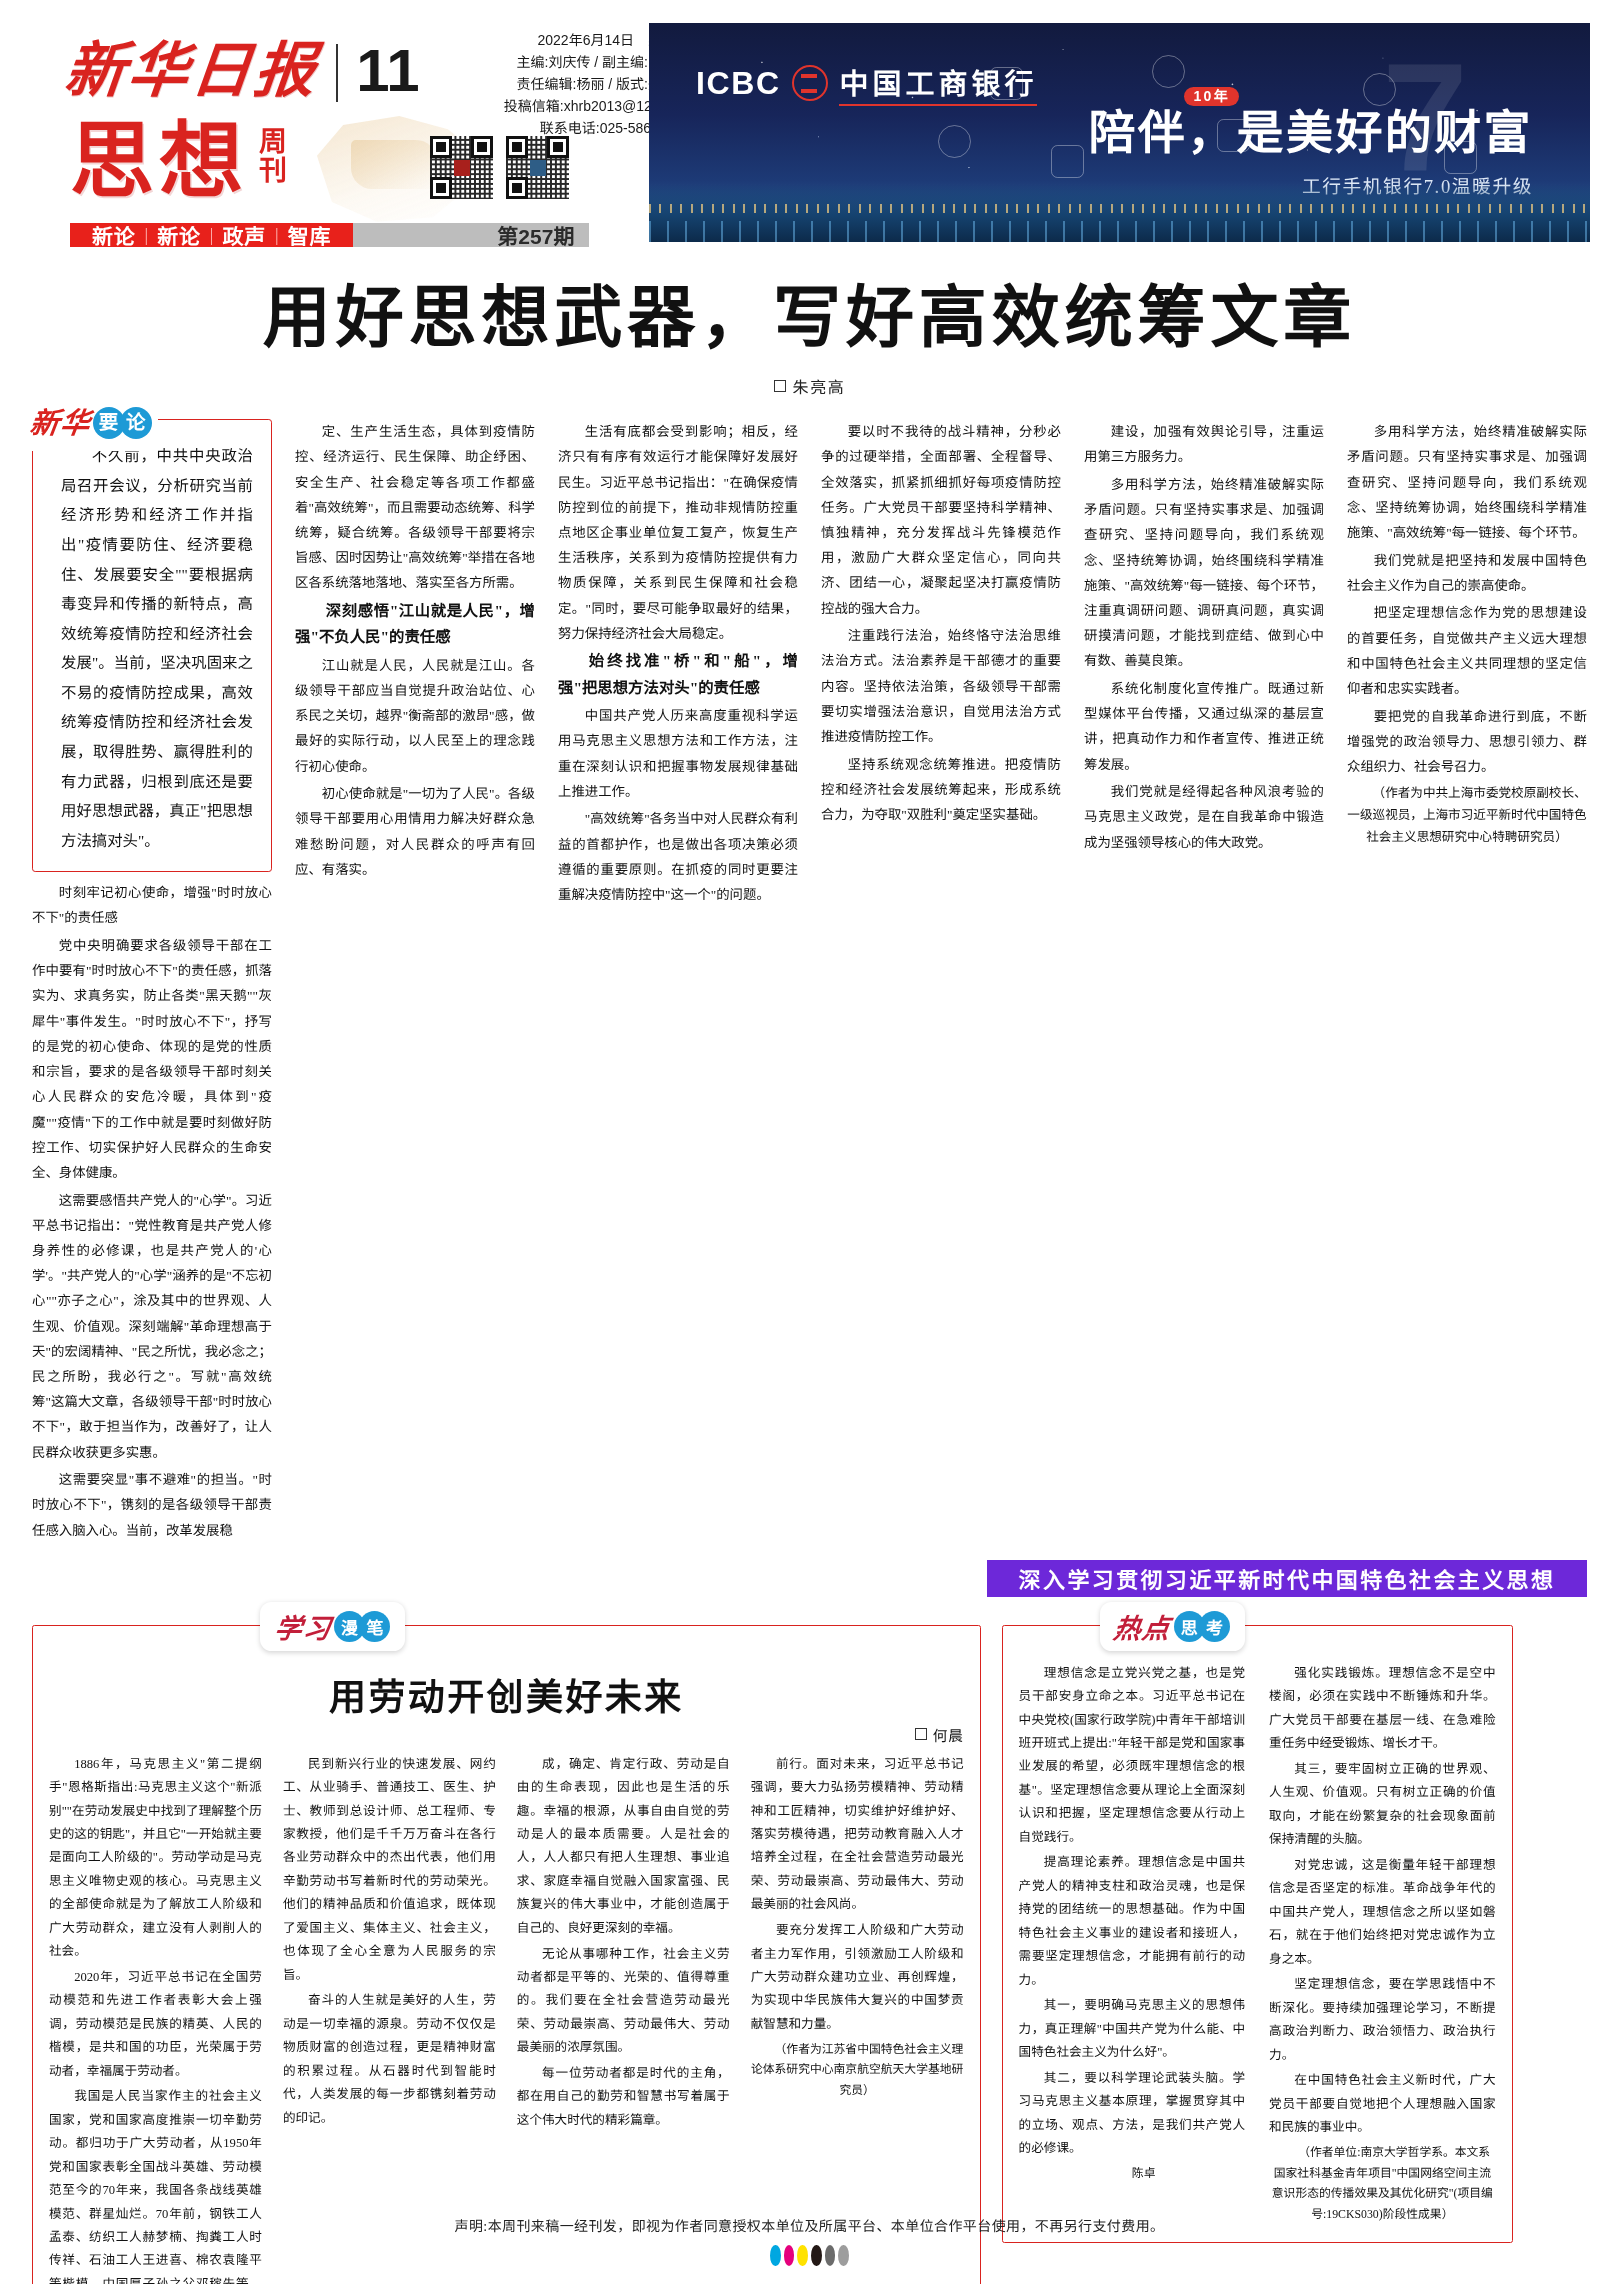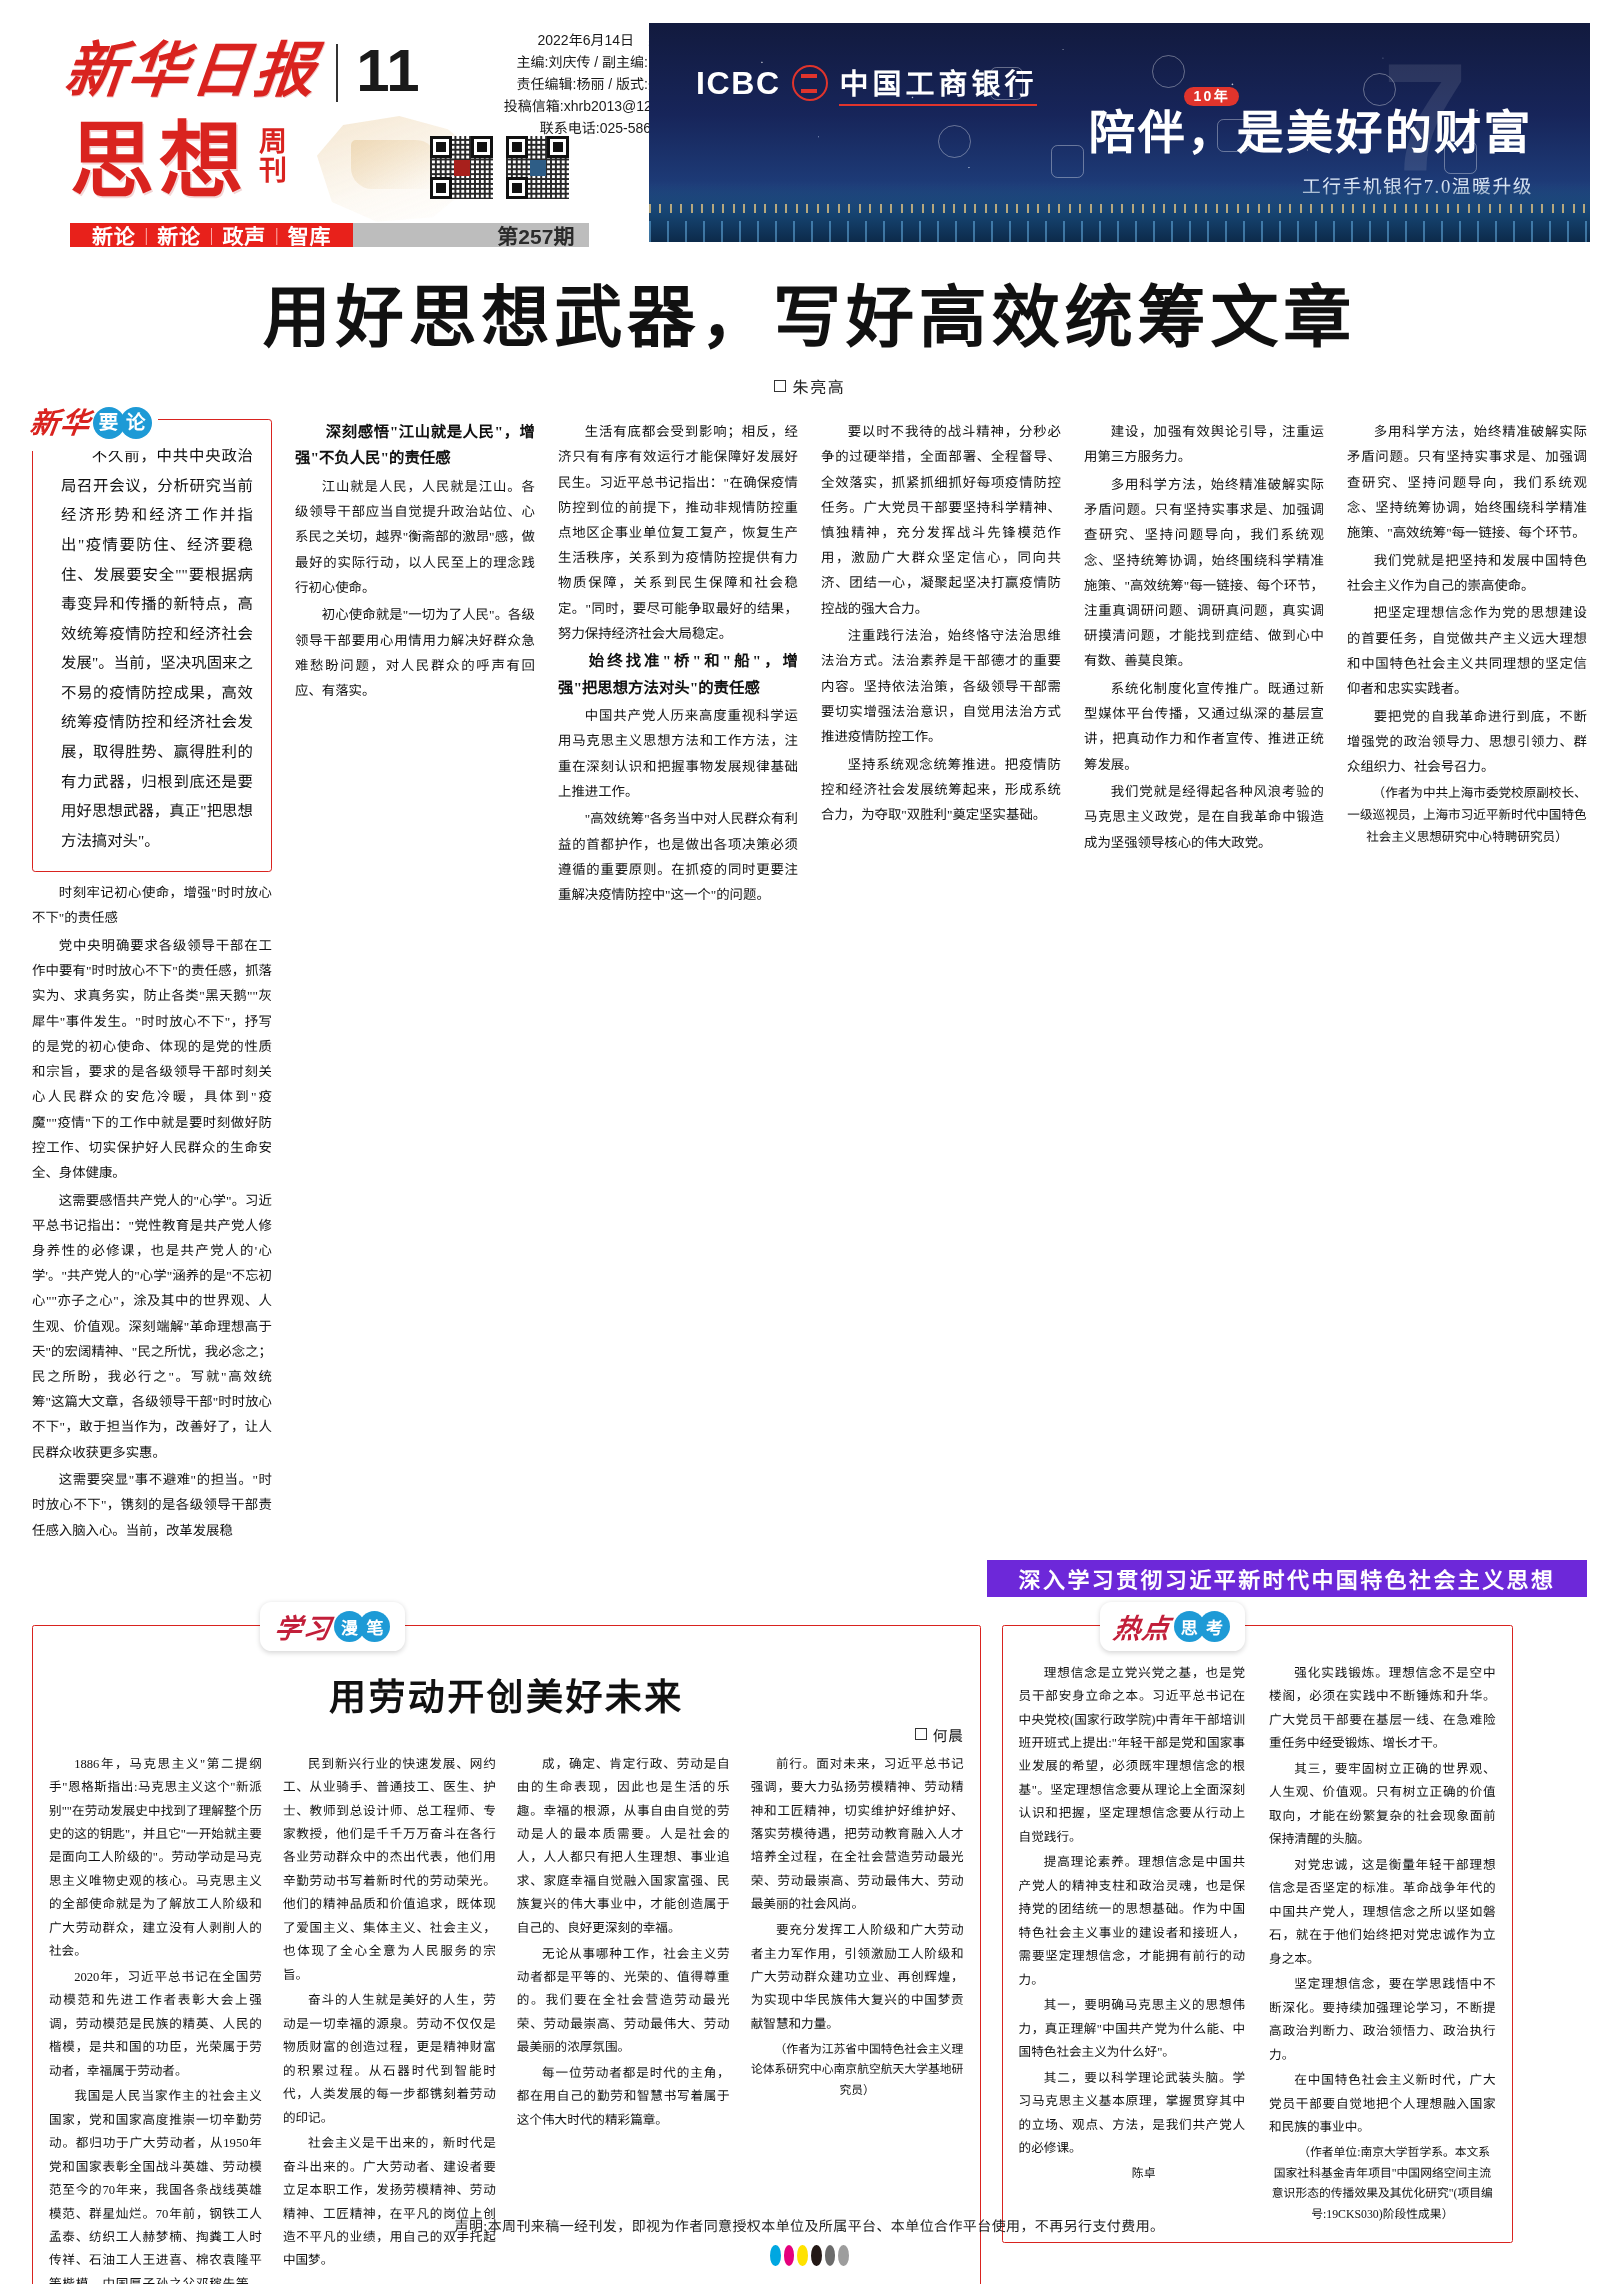--- a/index.html
+++ b/index.html
@@ -308,20 +308,21 @@
           </div>
           <div class="lede-text">不久前，中共中央政治局召开会议，分析研究当前经济形势和经济工作并指出"疫情要防住、经济要稳住、发展要安全""要根据病毒变异和传播的新特点，高效统筹疫情防控和经济社会发展"。当前，坚决巩固来之不易的疫情防控成果，高效统筹疫情防控和经济社会发展，取得胜势、赢得胜利的有力武器，归根到底还是要用好思想武器，真正"把思想方法搞对头"。</div>
         </div>
         <p>时刻牢记初心使命，增强"时时放心不下"的责任感</p>
         <p>党中央明确要求各级领导干部在工作中要有"时时放心不下"的责任感，抓落实为、求真务实，防止各类"黑天鹅""灰犀牛"事件发生。"时时放心不下"，抒写的是党的初心使命、体现的是党的性质和宗旨，要求的是各级领导干部时刻关心人民群众的安危冷暖，具体到"疫魔""疫情"下的工作中就是要时刻做好防控工作、切实保护好人民群众的生命安全、身体健康。</p>
         <p>这需要感悟共产党人的"心学"。习近平总书记指出："党性教育是共产党人修身养性的必修课，也是共产党人的'心学'。"共产党人的"心学"涵养的是"不忘初心""亦子之心"，涂及其中的世界观、人生观、价值观。深刻端解"革命理想高于天"的宏阔精神、"民之所忧，我必念之；民之所盼，我必行之"。写就"高效统筹"这篇大文章，各级领导干部"时时放心不下"，敢于担当作为，改善好了，让人民群众收获更多实惠。</p>
         <p>这需要突显"事不避难"的担当。"时时放心不下"，镌刻的是各级领导干部责任感入脑入心。当前，改革发展稳</p>
       </div>
 
       <div class="tg-cell">
+        <p>定、生产生活生态，具体到疫情防控、经济运行、民生保障、助企纾困、安全生产、社会稳定等各项工作都盛着"高效统筹"，而且需要动态统筹、科学统筹，疑合统筹。各级领导干部要将宗旨感、因时因势让"高效统筹"举措在各地区各系统落地落地、落实至各方所需。</p>
         <p class="sub-h">深刻感悟"江山就是人民"，增强"不负人民"的责任感</p>
         <p>江山就是人民，人民就是江山。各级领导干部应当自觉提升政治站位、心系民之关切，越界"衡斋部的激昂"感，做最好的实际行动，以人民至上的理念践行初心使命。</p>
         <p>初心使命就是"一切为了人民"。各级领导干部要用心用情用力解决好群众急难愁盼问题，对人民群众的呼声有回应、有落实。</p>
       </div>
 
       <div class="tg-cell">
         <p>生活有底都会受到影响；相反，经济只有有序有效运行才能保障好发展好民生。习近平总书记指出："在确保疫情防控到位的前提下，推动非规情防控重点地区企事业单位复工复产，恢复生产生活秩序，关系到为疫情防控提供有力物质保障，关系到民生保障和社会稳定。"同时，要尽可能争取最好的结果，努力保持经济社会大局稳定。</p>
         <p class="sub-h">始终找准"桥"和"船"，增强"把思想方法对头"的责任感</p>
         <p>中国共产党人历来高度重视科学运用马克思主义思想方法和工作方法，注重在深刻认识和把握事物发展规律基础上推进工作。</p>
         <p>"高效统筹"各务当中对人民群众有利益的首都护作，也是做出各项决策必须遵循的重要原则。在抓疫的同时更要注重解决疫情防控中"这一个"的问题。</p>
@@ -371,21 +372,20 @@
 
       <div class="b-grid">
         <div class="b-cell">
           <p>1886年，马克思主义"第二提纲手"恩格斯指出:马克思主义这个"新派别""在劳动发展史中找到了理解整个历史的这的钥匙"，并且它"一开始就主要是面向工人阶级的"。劳动学动是马克思主义唯物史观的核心。马克思主义的全部使命就是为了解放工人阶级和广大劳动群众，建立没有人剥削人的社会。</p>
           <p>2020年，习近平总书记在全国劳动模范和先进工作者表彰大会上强调，劳动模范是民族的精英、人民的楷模，是共和国的功臣，光荣属于劳动者，幸福属于劳动者。</p>
           <p>我国是人民当家作主的社会主义国家，党和国家高度推崇一切辛勤劳动。都归功于广大劳动者，从1950年党和国家表彰全国战斗英雄、劳动模范至今的70年来，我国各条战线英雄模范、群星灿烂。70年前，钢铁工人孟泰、纺织工人赫梦楠、掏粪工人时传祥、石油工人王进喜、棉农袁隆平等楷模，中国厚子孙之父邓稼先等，走上全国劳动模范的领奖台；70年后的今天，从环卫、维修、园林、餐饮、养殖、种植、运输等各行业的劳动者，都在各自岗位上创造着精彩人生。</p>
         </div>
         <div class="b-cell">
           <p>民到新兴行业的快速发展、网约工、从业骑手、普通技工、医生、护士、教师到总设计师、总工程师、专家教授，他们是千千万万奋斗在各行各业劳动群众中的杰出代表，他们用辛勤劳动书写着新时代的劳动荣光。他们的精神品质和价值追求，既体现了爱国主义、集体主义、社会主义，也体现了全心全意为人民服务的宗旨。</p>
           <p>奋斗的人生就是美好的人生，劳动是一切幸福的源泉。劳动不仅仅是物质财富的创造过程，更是精神财富的积累过程。从石器时代到智能时代，人类发展的每一步都镌刻着劳动的印记。</p>
-          <p>社会主义是干出来的，新时代是奋斗出来的。广大劳动者、建设者要立足本职工作，发扬劳模精神、劳动精神、工匠精神，在平凡的岗位上创造不平凡的业绩，用自己的双手托起中国梦。</p>
         </div>
         <div class="b-cell">
           <p>成，确定、肯定行政、劳动是自由的生命表现，因此也是生活的乐趣。幸福的根源，从事自由自觉的劳动是人的最本质需要。人是社会的人，人人都只有把人生理想、事业追求、家庭幸福自觉融入国家富强、民族复兴的伟大事业中，才能创造属于自己的、良好更深刻的幸福。</p>
           <p>无论从事哪种工作，社会主义劳动者都是平等的、光荣的、值得尊重的。我们要在全社会营造劳动最光荣、劳动最崇高、劳动最伟大、劳动最美丽的浓厚氛围。</p>
           <p>每一位劳动者都是时代的主角，都在用自己的勤劳和智慧书写着属于这个伟大时代的精彩篇章。</p>
         </div>
         <div class="b-cell">
           <p>前行。面对未来，习近平总书记强调，要大力弘扬劳模精神、劳动精神和工匠精神，切实维护好维护好、落实劳模待遇，把劳动教育融入人才培养全过程，在全社会营造劳动最光荣、劳动最崇高、劳动最伟大、劳动最美丽的社会风尚。</p>
           <p>要充分发挥工人阶级和广大劳动者主力军作用，引领激励工人阶级和广大劳动群众建功立业、再创辉煌，为实现中华民族伟大复兴的中国梦贡献智慧和力量。</p>
           <p class="sign">（作者为江苏省中国特色社会主义理论体系研究中心南京航空航天大学基地研究员）</p>

